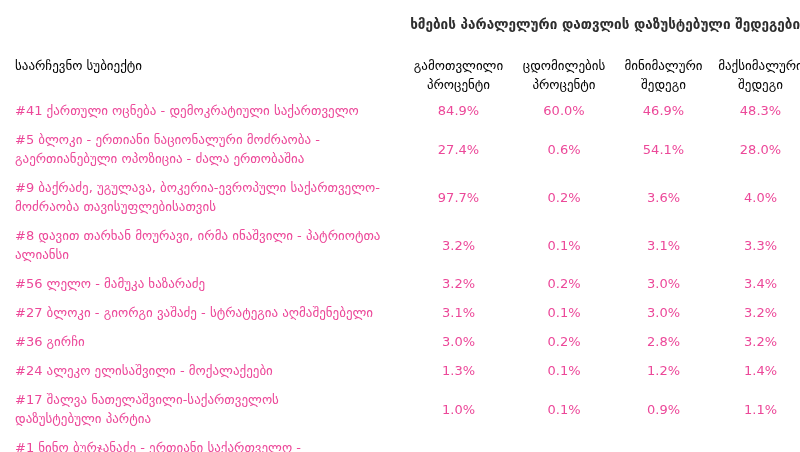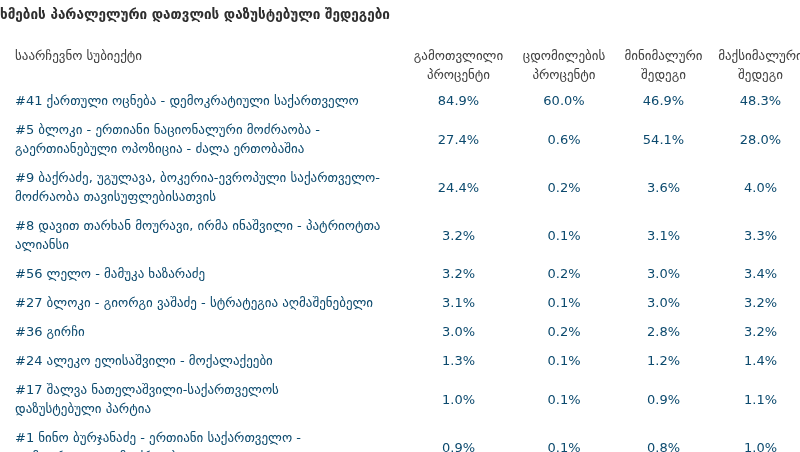--- a/index.html
+++ b/index.html
@@ -8,51 +8,51 @@
     height: 452px;
     overflow: hidden;
     background: #ffffff;
     font-family: "DejaVu Sans", "Liberation Sans", sans-serif;
     color: #444444;
     position: relative;
   }
   .page-title {
     font-size: 13.5px;
     font-weight: bold;
-    text-align: left;
-    margin: 6px 0 0 0;
+    text-align: right;
+    margin: 16px 0 0 0;
     color: #2e2e2e;
     white-space: nowrap;
   }
   table.results {
     border-collapse: collapse;
     table-layout: fixed;
     width: 810px;
     border: none;
   }
   table.results th {
     font-weight: normal;
     font-size: 13px;
     line-height: 19px;
     vertical-align: top;
     padding: 24px 0 2px 0;
     text-align: center;
-    color: #404040;
+    color: #000000;
   }
   table.results th.subject-col {
     text-align: left;
     padding-left: 15px;
   }
   table.results td {
     font-size: 13px;
     line-height: 19px;
     padding: 5px 12px;
     vertical-align: middle;
     text-align: center;
-    color: #0c4a6e;
+    color: #ec4899;
   }
   table.results td.subject-cell {
     text-align: left;
     padding-left: 15px;
   }
   .subj-line { white-space: nowrap; }
 </style>
 </head>
 <body>
 
@@ -95,21 +95,21 @@
     <td>0.6%</td>
     <td>54.1%</td>
     <td>28.0%</td>
   </tr>
 
   <tr>
     <td class="subject-cell">
           <div class="subj-line">#9 ბაქრაძე, უგულავა, ბოკერია-ევროპული საქართველო-</div>
           <div class="subj-line">მოძრაობა თავისუფლებისათვის</div>
         </td>
-    <td>24.4%</td>
+    <td>97.7%</td>
     <td>0.2%</td>
     <td>3.6%</td>
     <td>4.0%</td>
   </tr>
 
   <tr>
     <td class="subject-cell">
           <div class="subj-line">#8 დავით თარხან მოურავი, ირმა ინაშვილი - პატრიოტთა</div>
           <div class="subj-line">ალიანსი</div>
         </td>

